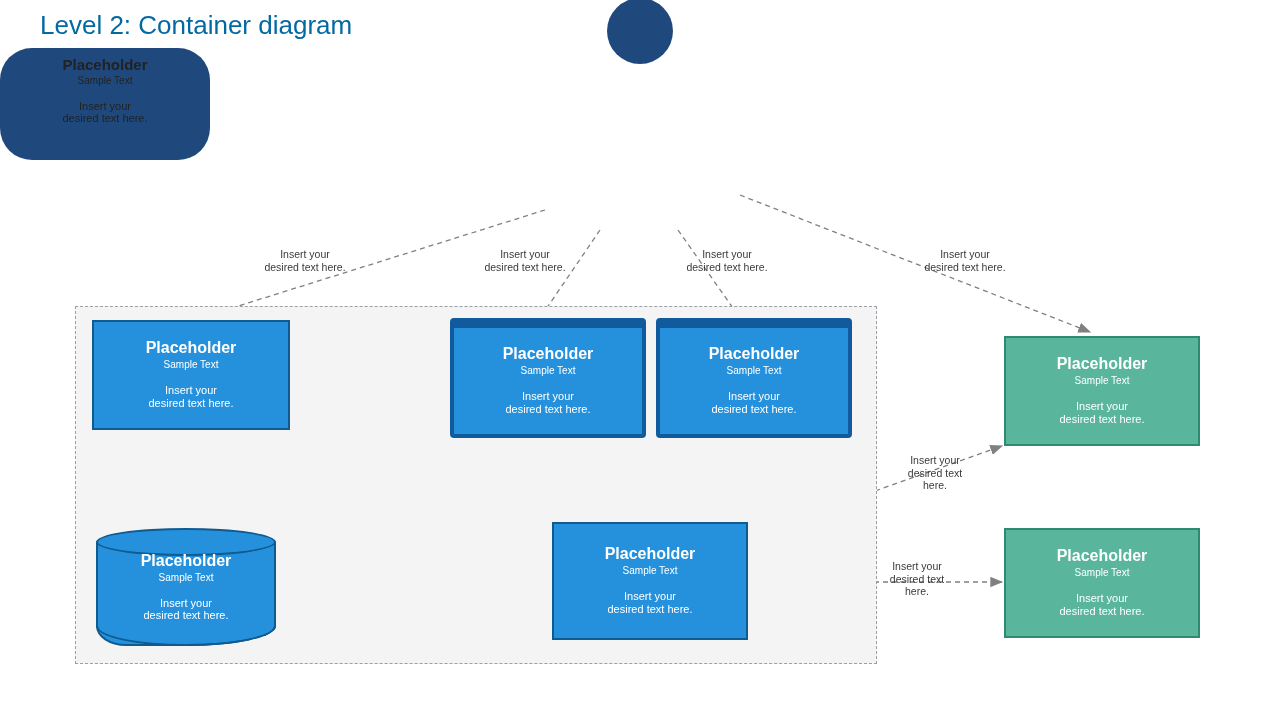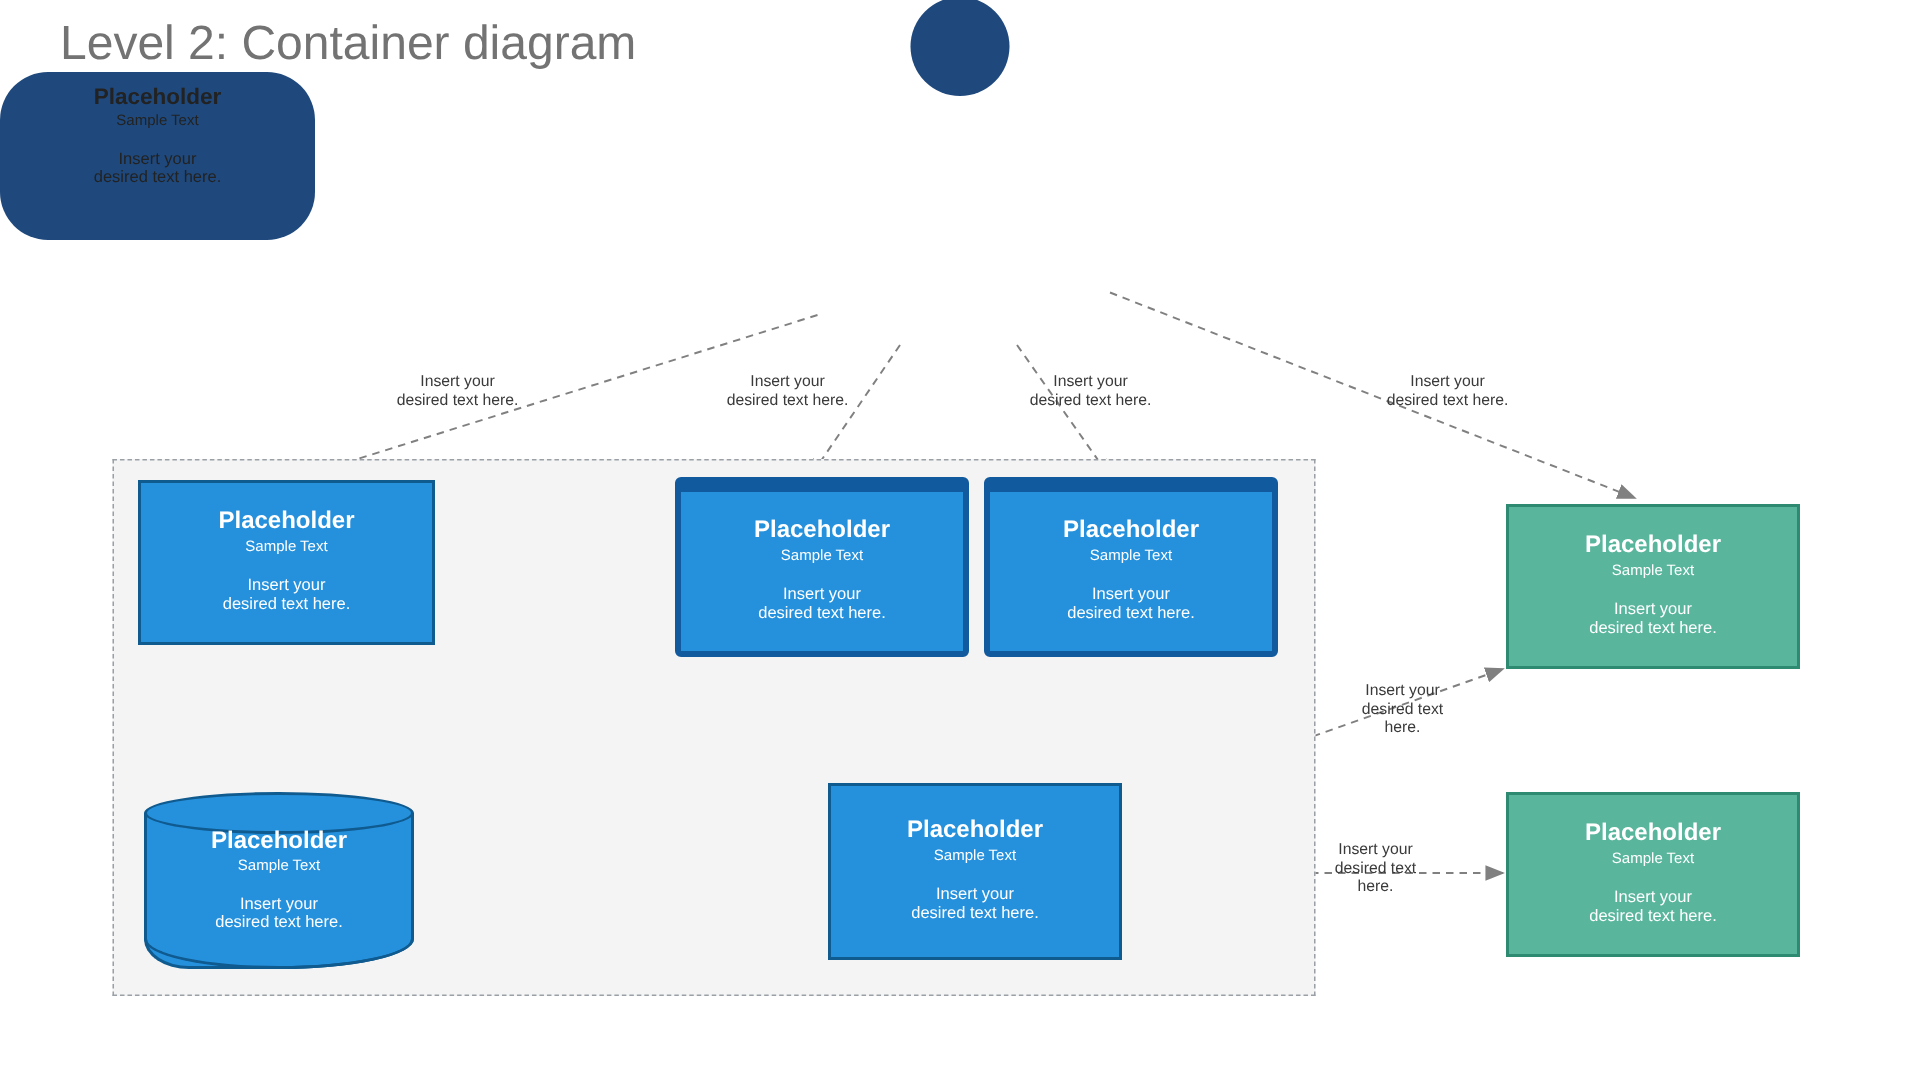--- a/index.html
+++ b/index.html
@@ -14,23 +14,23 @@
   }
   .slide {
     position: relative;
     width: 1280px;
     height: 720px;
   }
   .title {
     position: absolute;
     left: 40px;
     top: 10px;
-    font-size: 32px;
+    font-size: 26px;
     font-weight: 400;
-    color: #737373;
+    color: #0369a1;
   }
 
   
   .boundary {
     position: absolute;
     left: 75px;
     top: 306px;
     width: 802px;
     height: 358px;
     border: 1.5px dashed #9aa0a6;

